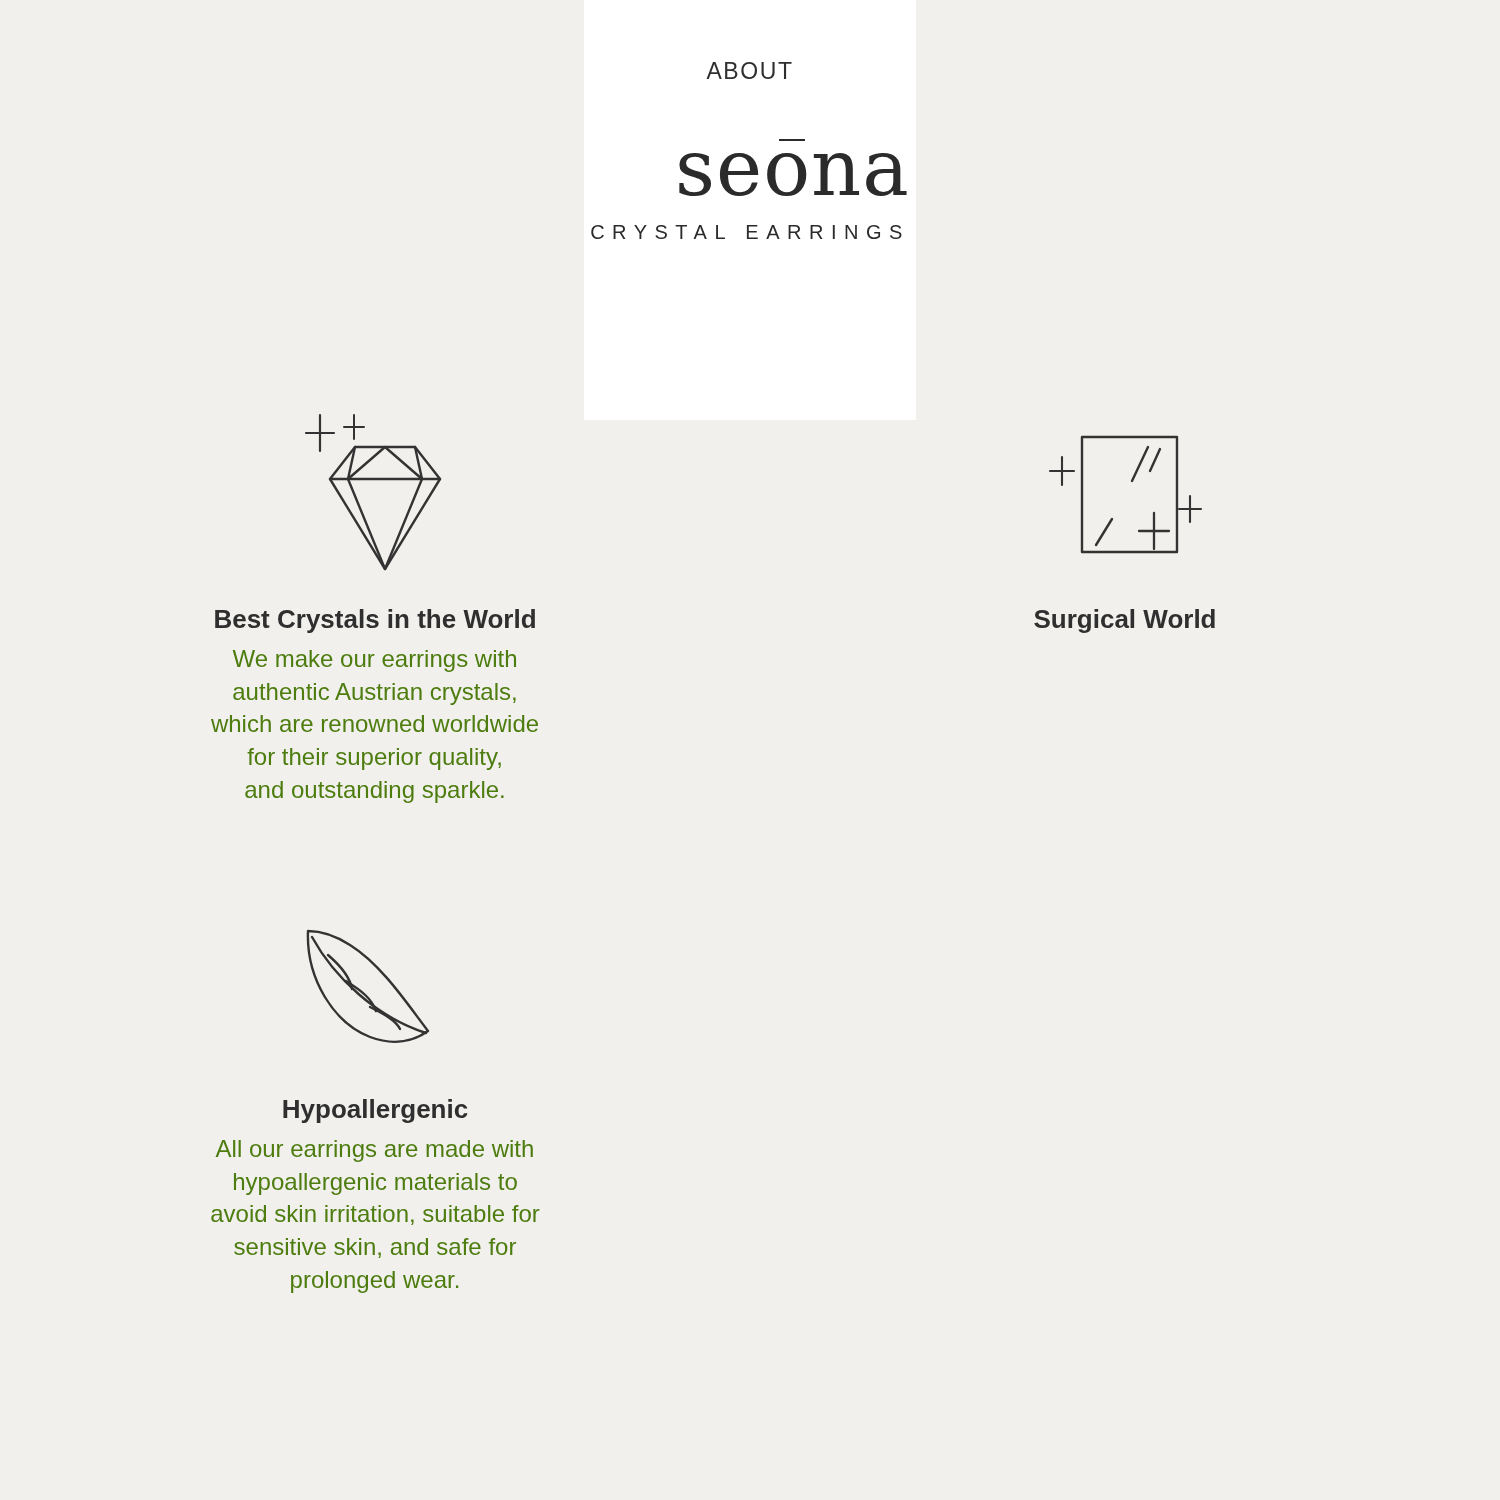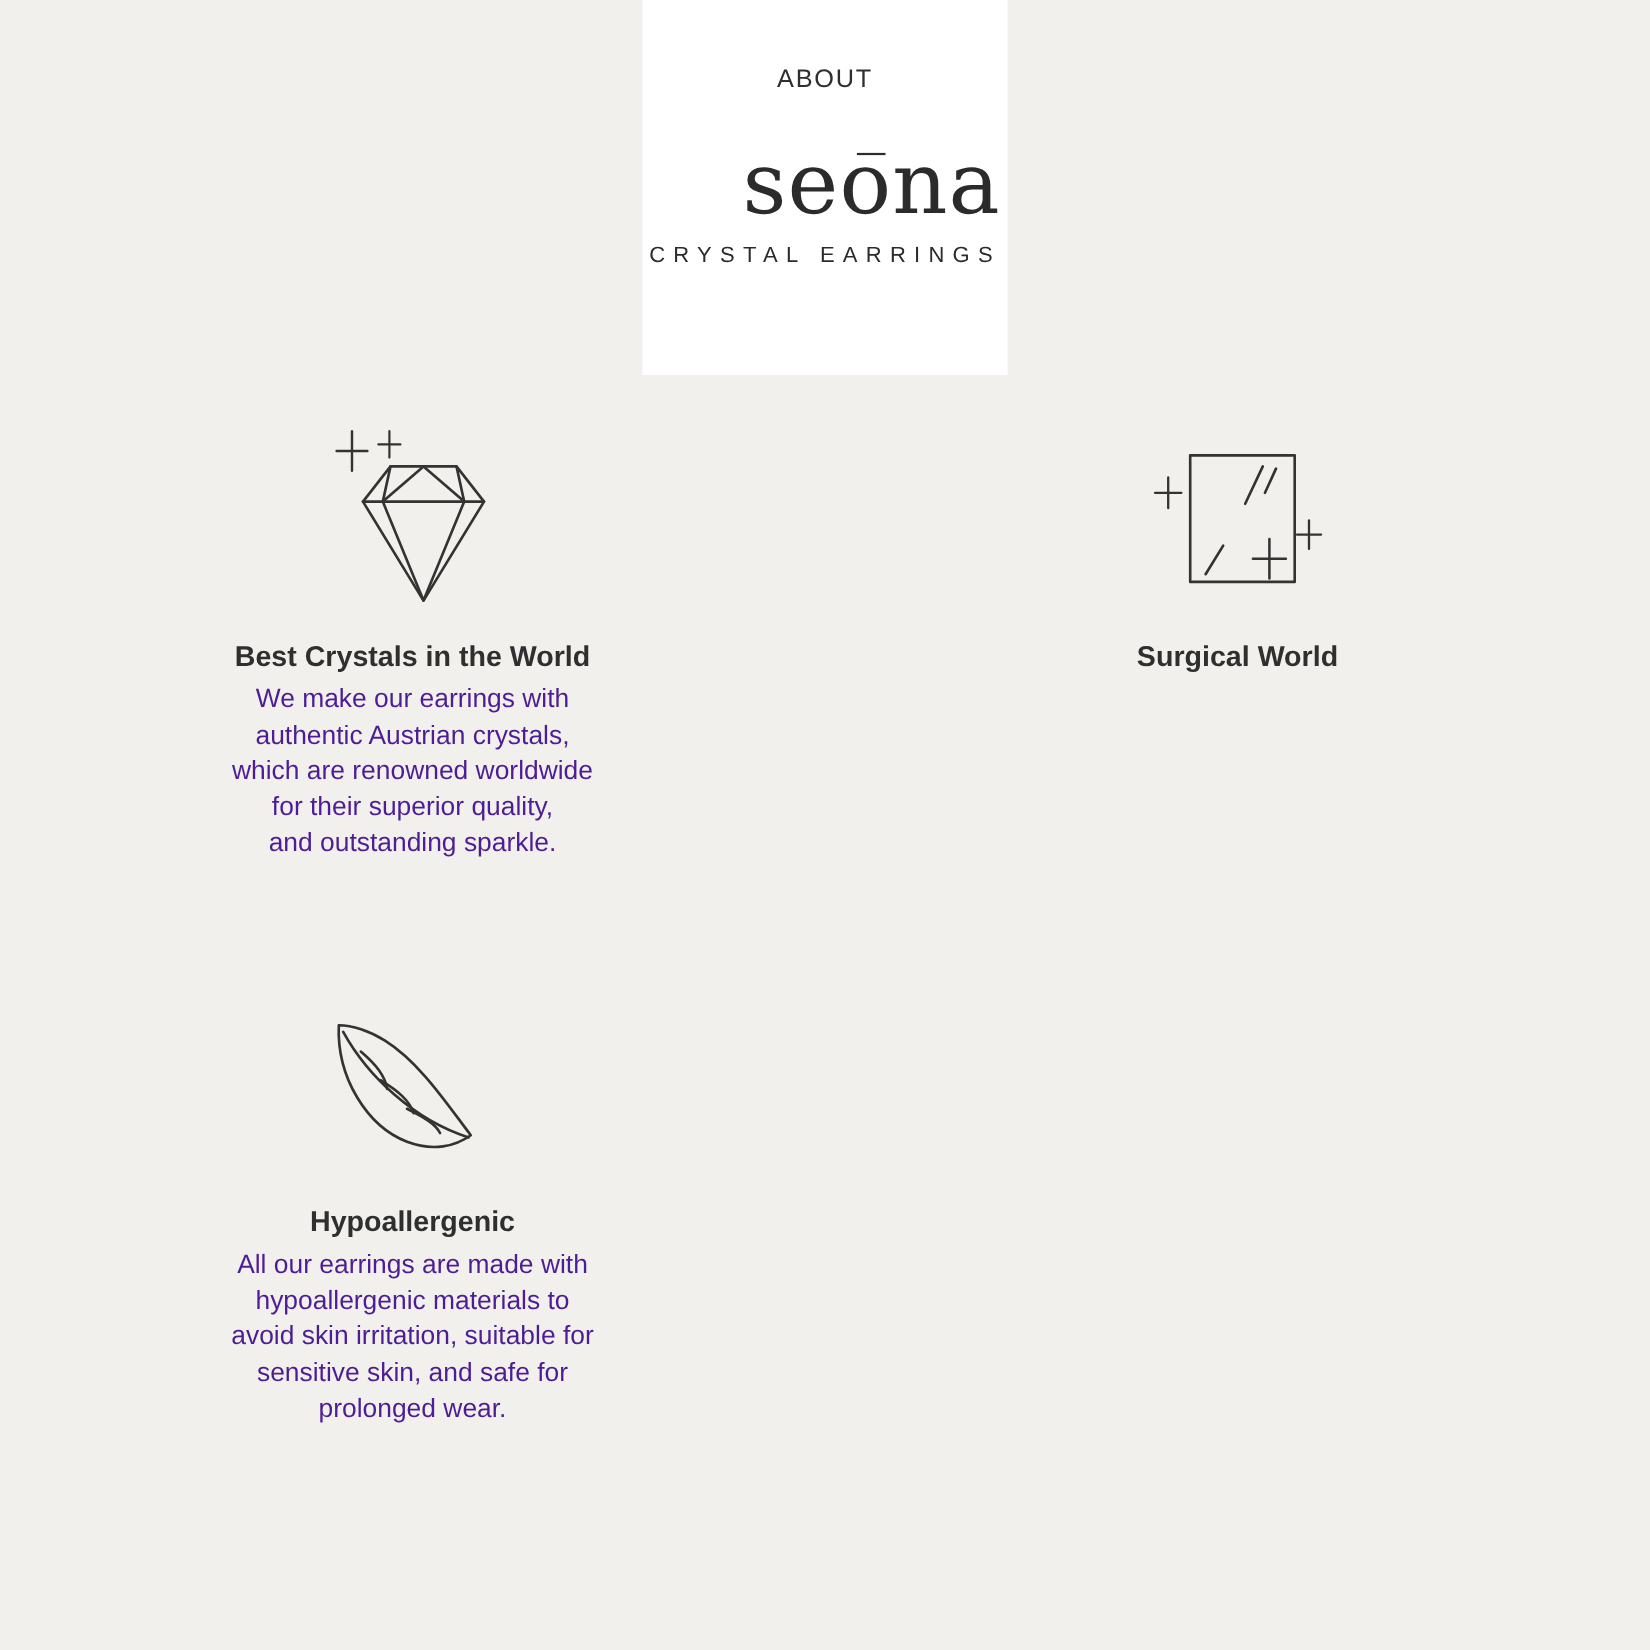--- a/index.html
+++ b/index.html
@@ -15,21 +15,21 @@
     overflow: hidden;
     position: relative;
   }
 
   
   .header-card {
     position: absolute;
     left: 584px;
     top: 0;
     width: 332px;
-    height: 341px;
+    height: 420px;
     background: #ffffff;
     display: flex;
     flex-direction: column;
     align-items: center;
   }
   .about-label {
     margin-top: 58px;
     font-size: 23px;
     letter-spacing: 1.6px;
     color: #2f2f2f;
@@ -64,26 +64,26 @@
     font-size: 20px;
     letter-spacing: 7.5px;
     color: #2b2b2b;
     font-weight: 400;
   }
 
   
   .features {
     position: absolute;
     left: 0;
-    top: 381px;
+    top: 404px;
     width: 1360px;
     display: grid;
     grid-template-columns: 750px 750px;
     grid-template-rows: auto auto;
-    row-gap: 112px;
+    row-gap: 88px;
   }
   .feature {
     display: flex;
     flex-direction: column;
     align-items: center;
     padding: 0 70px;
     box-sizing: border-box;
   }
   .feature-icon {
     height: 200px;
@@ -95,21 +95,21 @@
     font-size: 26px;
     font-weight: bold;
     color: #2f2f2f;
     margin-bottom: 8px;
     text-align: center;
   }
   .feature-desc {
     font-size: 24px;
     line-height: 1.36;
     text-align: center;
-    color: #4c1d95;
+    color: #4d7c0f;
     max-width: 400px;
     white-space: pre-line;
   }
   .feature.col-left .feature-desc { max-width: 390px; }
   .feature.col-right .feature-desc { max-width: 370px; }
 </style>
 </head>
 <body>
 
 <div class="header-card">

